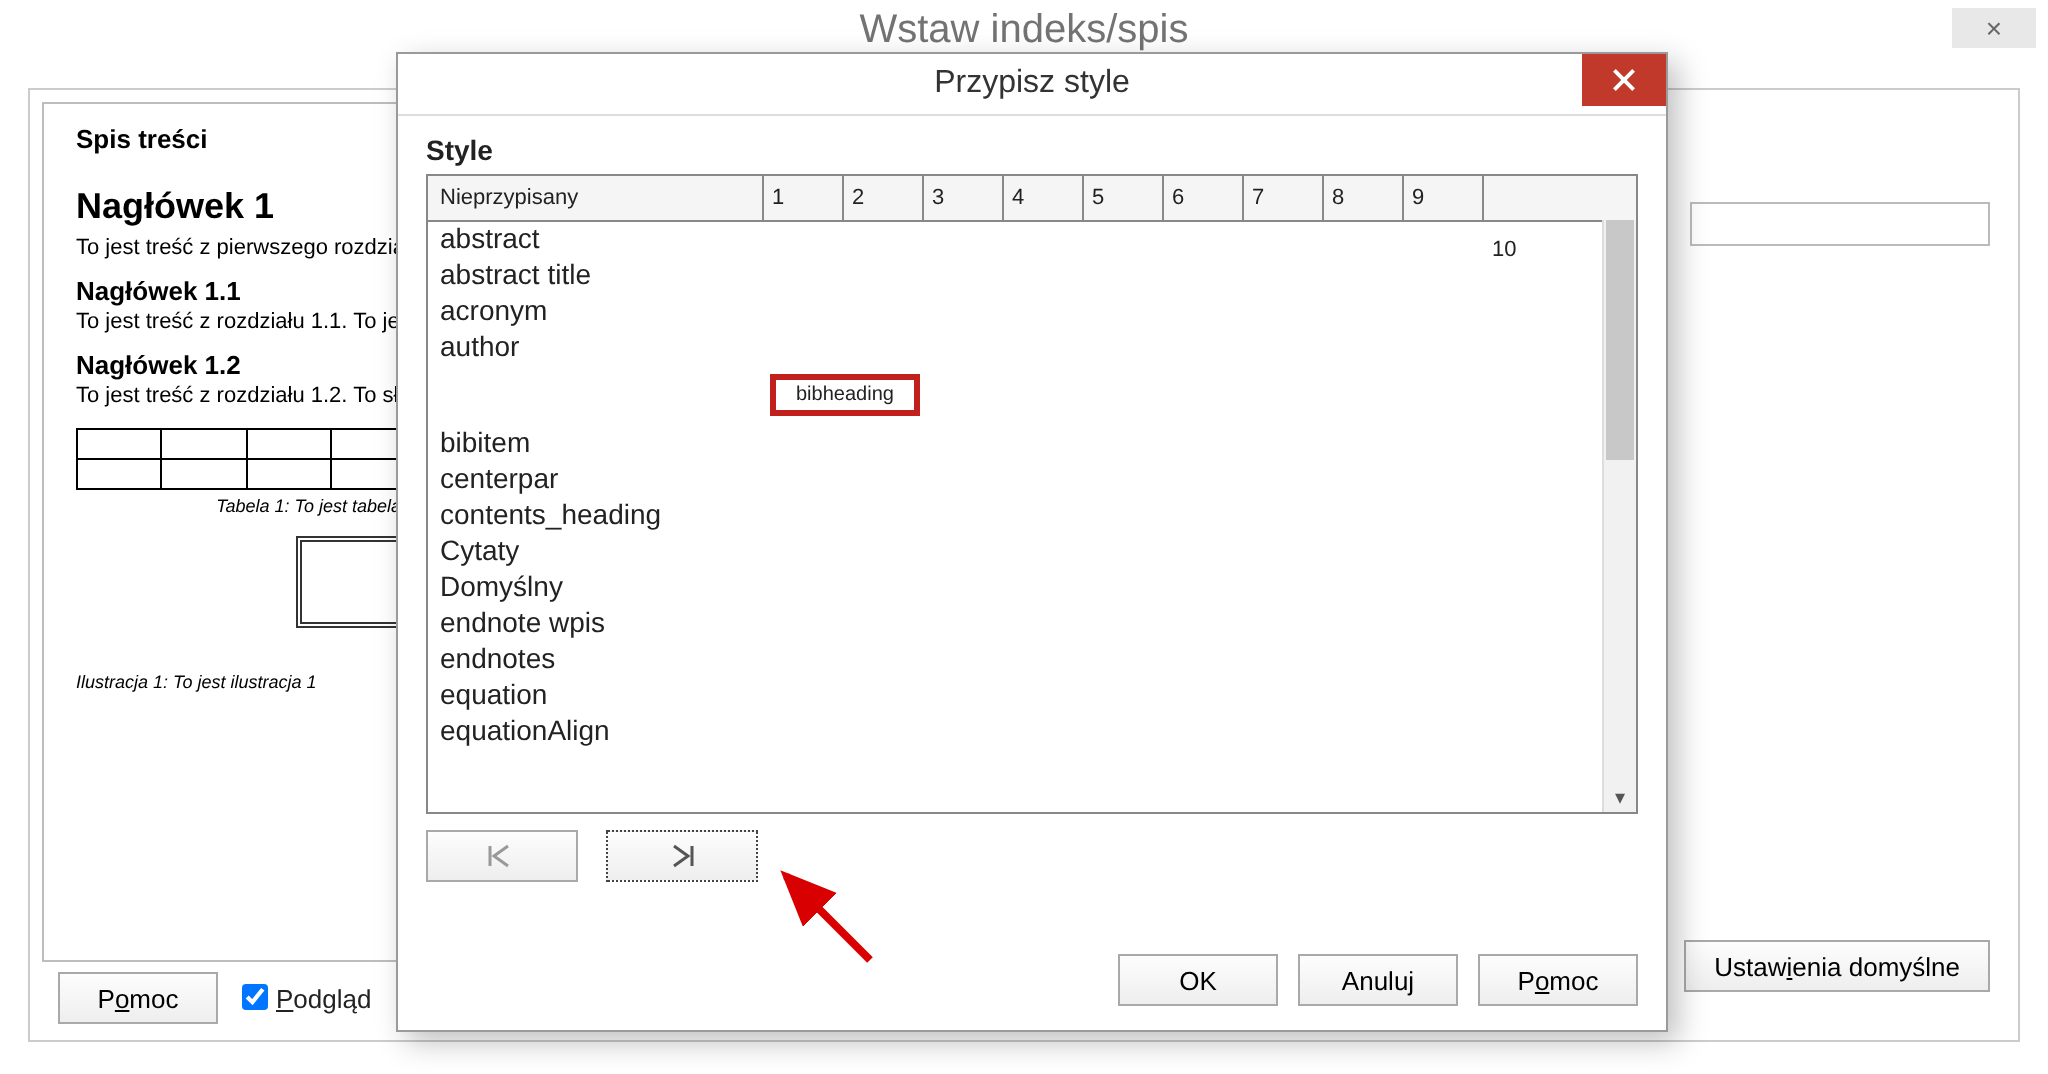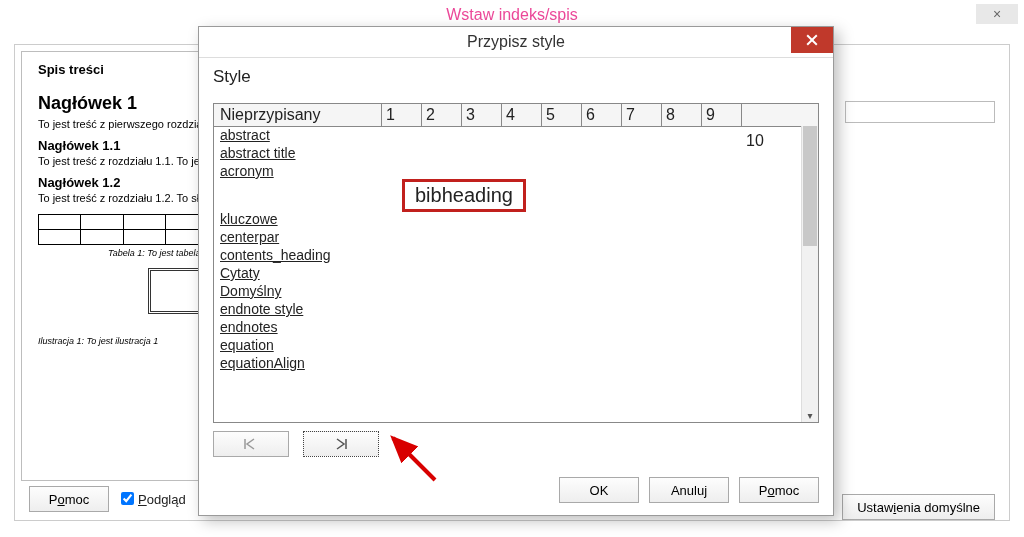--- a/index.html
+++ b/index.html
@@ -25,22 +25,22 @@
   .parent-titlebar {
     position: absolute;
     left: 0; top: 0;
     width: 1024px; height: 30px;
     background: #fff;
     display: flex;
     justify-content: center;
     align-items: center;
   }
   .parent-title {
-    font-size: 16px;
-    color: #ec4899;
+    font-size: 20px;
+    color: #737373;
     text-align: center;
     width: 100%;
   }
   .parent-close {
     position: absolute;
     right: 6px; top: 4px;
     width: 42px; height: 20px;
     background: #e8e8e8;
     display: flex; align-items: center; justify-content: center;
     font-size: 14px;
@@ -127,21 +127,21 @@
   }
 
   
   .parent-buttons-left {
     position: absolute;
     left: 14px; bottom: 8px;
     display: flex; align-items: center; gap: 12px;
   }
   .parent-buttons-right {
     position: absolute;
-    right: 14px; bottom: 0;
+    right: 14px; bottom: 24px;
     display: flex; gap: 8px;
   }
   .btn {
     height: 26px;
     min-width: 80px;
     padding: 0 14px;
     border: 1px solid #a9a9a9;
     background: linear-gradient(#fdfdfd, #eeeeee);
     font-size: 13px;
     cursor: pointer;
@@ -184,39 +184,39 @@
     display: flex; align-items: center; justify-content: center;
     cursor: pointer;
   }
   .child-close svg { width: 12px; height: 12px; }
 
   .child-body {
     position: absolute;
     left: 14px; right: 14px; top: 40px; bottom: 58px;
   }
   .styles-label {
-    font-weight: normal;
-    font-size: 17px;
-    margin-bottom: 16px;
+    font-weight: bold;
+    font-size: 14px;
+    margin-bottom: 4px;
   }
 
   .styles-grid {
     border: 1px solid #888;
     height: 320px;
     position: relative;
     background: #fff;
     box-sizing: border-box;
     overflow: hidden;
   }
   .styles-header {
     display: flex;
     height: 22px;
     background: #f5f5f5;
     border-bottom: 1px solid #888;
-    font-size: 16px;
+    font-size: 11px;
   }
   .sh-col0 {
     width: 168px;
     border-right: 1px solid #888;
     padding-left: 6px;
     display: flex; align-items: center;
     box-sizing: border-box;
   }
   .sh-col {
     width: 40px;
@@ -240,28 +240,27 @@
   .style-row {
     height: 18px;
     display: flex;
     align-items: center;
     font-size: 14px;
   }
   .sr-col0 {
     width: 168px;
     padding-left: 6px;
     box-sizing: border-box;
-    text-decoration: underline;
   }
   
   .bibheading-cell {
     border: 3px solid #c1201d;
     padding: 2px 10px;
-    margin-left: 20px;
-    font-size: 20px;
+    margin-left: 3px;
+    font-size: 10px;
     display: inline-block;
   }
   .row-spacer { height: 6px; }
 
   .scrollbar {
     width: 16px;
     background: #f1f1f1;
     position: relative;
     border-left: 1px solid #ddd;
   }
@@ -407,45 +406,48 @@
         <div class="styles-list">
           <div class="style-row">
               <div class="sr-col0">abstract</div>
             </div>
           <div class="style-row">
               <div class="sr-col0">abstract title</div>
             </div>
           <div class="style-row">
               <div class="sr-col0">acronym</div>
             </div>
+          <div class="style-row">
+              <div class="sr-col0">author</div>
+            </div>
 
           <div class="row-spacer"></div>
           <div class="style-row">
             <div class="sr-col0"></div>
             <span class="bibheading-cell">bibheading</span>
           </div>
           <div class="row-spacer"></div>
 
           <div class="style-row">
-              <div class="sr-col0">kluczowe</div>
+              <div class="sr-col0">bibitem</div>
             </div>
           <div class="style-row">
               <div class="sr-col0">centerpar</div>
             </div>
           <div class="style-row">
               <div class="sr-col0">contents_heading</div>
             </div>
           <div class="style-row">
               <div class="sr-col0">Cytaty</div>
             </div>
           <div class="style-row">
               <div class="sr-col0">Domyślny</div>
             </div>
           <div class="style-row">
-              <div class="sr-col0">endnote style</div>
+              <div class="sr-col0">endnote wpis</div>
             </div>
           <div class="style-row">
               <div class="sr-col0">endnotes</div>
             </div>
           <div class="style-row">
               <div class="sr-col0">equation</div>
             </div>
           <div class="style-row">
               <div class="sr-col0">equationAlign</div>
             </div>

